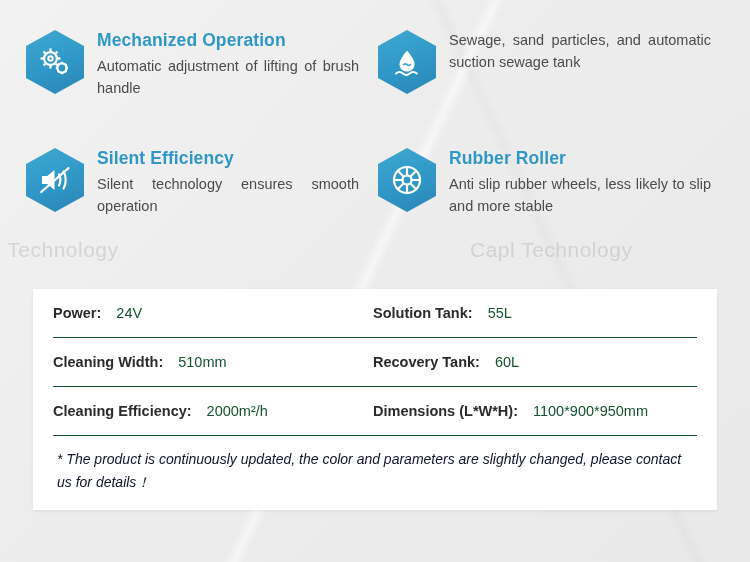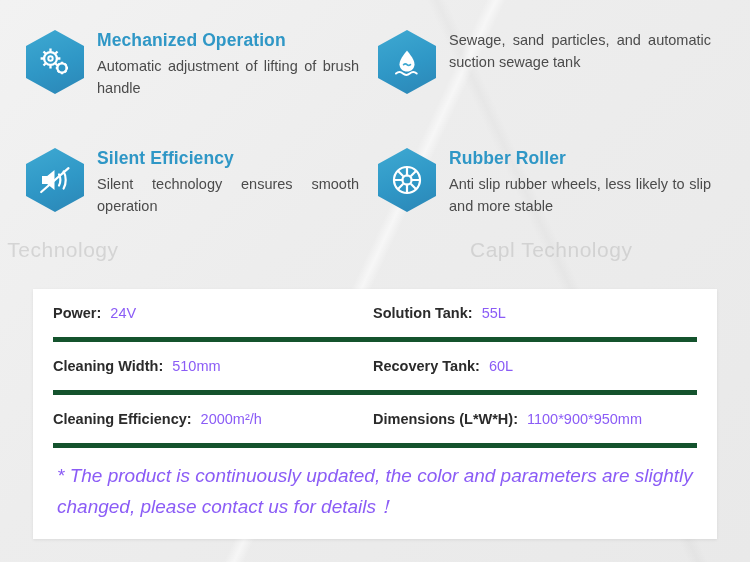--- a/index.html
+++ b/index.html
@@ -127,43 +127,43 @@
     margin-left: 12px;
     letter-spacing: .2px;
   }
   .params-body {
     padding: 0 20px;
   }
   .p-row {
     display: flex;
     height: 48px;
     align-items: center;
-    border-bottom: 5px solid #14532d;
+    border-bottom: 1px solid #14532d;
   }
   .p-cell {
     display: flex;
     align-items: baseline;
     font-size: 14.5px;
     color: #3c3c3c;
   }
   .p-cell.left { width: 320px; }
   .p-label {
     font-weight: bold;
     color: #2b2b2b;
     white-space: nowrap;
   }
   .p-value {
-    margin-left: 9px;
-    color: #8b5cf6;
+    margin-left: 15px;
+    color: #14532d;
     white-space: nowrap;
     text-align: right;
   }
   .p-note {
-    color: #8b5cf6;
-    font-size: 19px;
+    color: #0f172a;
+    font-size: 14px;
     font-style: italic;
     line-height: 1.65;
     padding: 12px 4px 16px 4px;
     max-width: 650px;
   }
 </style>
 </head>
 <body>
 
 <div class="page">

